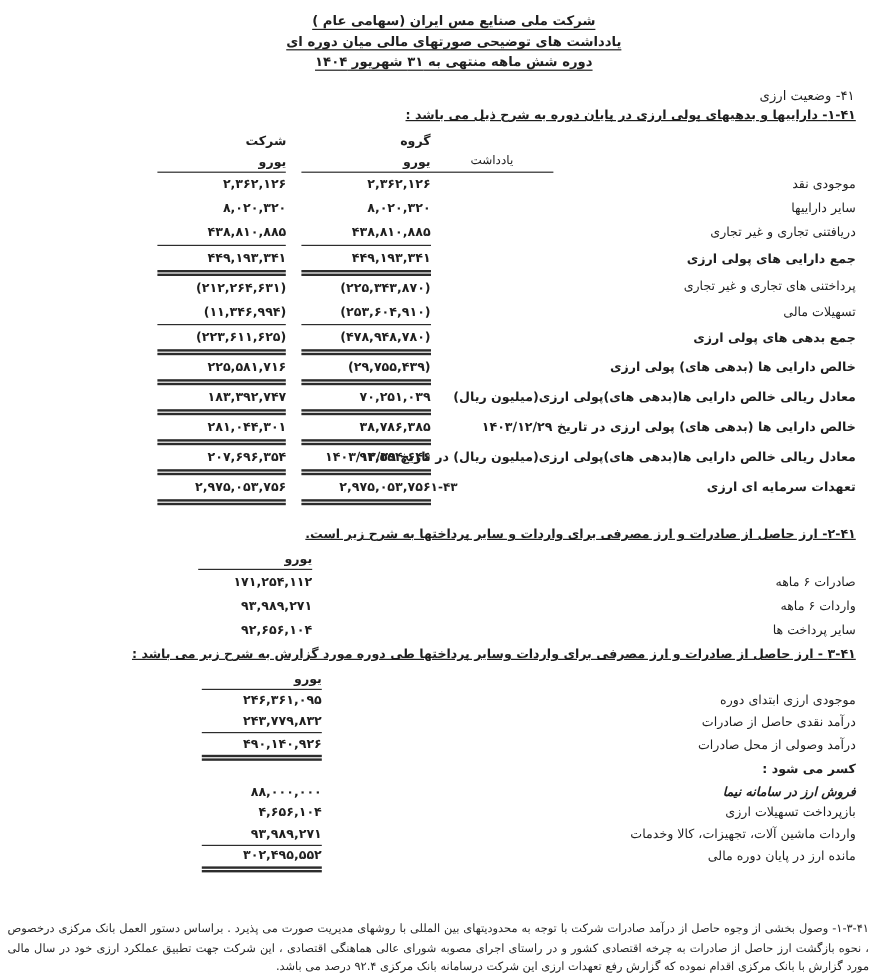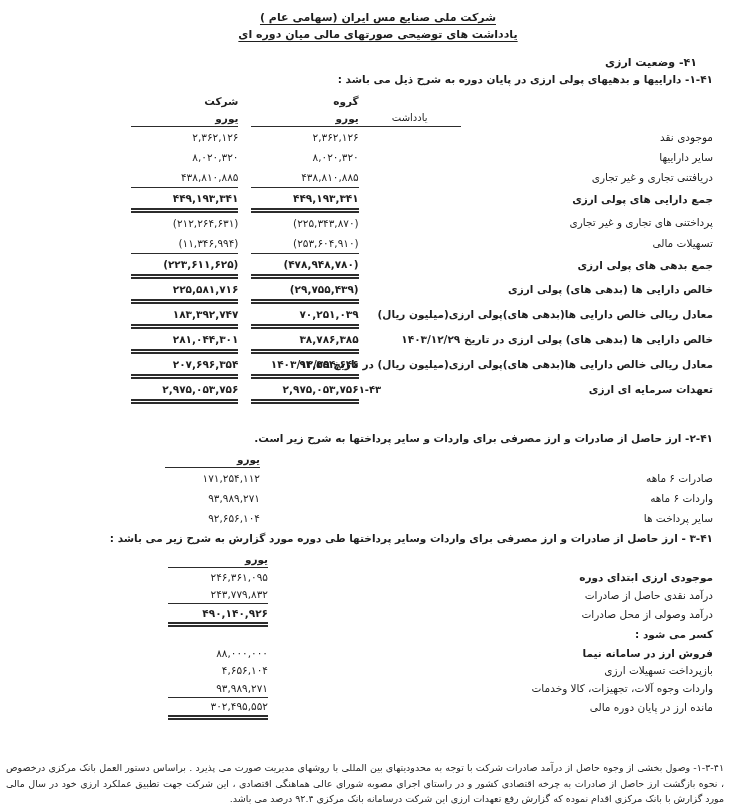--- a/index.html
+++ b/index.html
@@ -12,35 +12,35 @@
   .page { position:relative; width:732px; height:812px; background:#fff; overflow:hidden;padding-left:36px; }
 
   
   .doc-header { padding-top:9px; text-align:center; padding-left:24px; }
   .doc-header .hline {
     font-weight:bold; font-size:11px; line-height:17px;
     text-decoration:underline; text-underline-offset:3px;
   }
 
   
-  .sec-title  { margin:13px 35px 0 0; text-align:right; font-weight:bold; font-size:11px; }
-  .sub-title  { margin:4px 19px 0 0;  font-weight:bold; font-size:10.5px; }
+  .sec-title  { margin:13px 20px 0 0; text-align:right; font-weight:normal; font-size:11px; }
+  .sub-title  { margin:4px 19px 0 0;  font-weight:bold; font-size:10.5px;text-decoration:underline; }
 
   
   table { border-collapse:collapse; table-layout:fixed; }
   td { padding:0; vertical-align:middle; overflow:visible; }
   .t1 { width:582px; margin:7px 19px 0 auto; }
   .t2 { width:548px; margin:6px 19px 0 auto; }
   .t3 { width:545px; margin:6px 19px 0 auto; }
   .t1 td { height:20px; } .t1 .hrow td { height:17px; }
   .t2 td { height:20px; } .t2 .hrow td { height:17px; }
   .t3 td { height:17.5px; } .t3 .hrow td { height:17px; }
 
   .lbl    { text-align:right; white-space:nowrap; font-size:10.5px; }
-  .num    { direction:ltr; text-align:right; font-size:10.5px; padding-left:3px; }
+  .num    { direction:ltr; text-align:right; font-size:10.5px; padding-left:3px;font-weight:bold; }
   .note-c { text-align:left; font-size:10px; }
   .hdr    { font-weight:bold; font-size:10.5px; }
   .hdr-u  { border-bottom:1.5px solid #2c2c2c; }
   .note-hdr { text-align:center; font-size:10px; border-bottom:1px solid #2c2c2c; }
 
   .u1 { border-bottom:1.5px solid #2c2c2c; }
   .u2 { border-bottom:5px double #2c2c2c; }
   tr.bold td { font-weight:bold; }
 
   
@@ -51,20 +51,21 @@
   }
 </style>
 </head>
 <body>
 
 <div class="page">
 
   <div class="doc-header">
     <div class="hline">شرکت ملی صنایع مس ایران (سهامی عام )</div>
     <div class="hline">یادداشت های توضیحی صورتهای مالی میان دوره ای</div>
+    <div class="hline">دوره شش ماهه منتهی به ۳۱ شهریور ۱۴۰۴</div>
   </div>
 
   <div class="sec-title">۴۱- وضعیت ارزی</div>
   <div class="sub-title">۱-۴۱- داراییها و بدهیهای پولی ارزی در پایان دوره به شرح ذیل می باشد :</div>
 
   <table class="t1">
     <colgroup>
         <col style="width:235px">
         <col style="width:95px">
         <col style="width:100px">
@@ -166,21 +167,21 @@
     <tr class="bold">
       <td class="lbl">تعهدات سرمایه ای ارزی</td>
       <td class="note-c">۱-۴۳</td>
       <td class="num u2">۲,۹۷۵,۰۵۳,۷۵۶</td>
           <td></td>
       <td class="num u2">۲,۹۷۵,۰۵۳,۷۵۶</td>
     </tr>
   </tbody>
     </table>
 
-  <div class="sub-title" style="margin-top:28px;">۲-۴۱- ارز حاصل از صادرات و ارز مصرفی برای واردات و سایر پرداختها به شرح زیر است.</div>
+  <div class="sub-title" style="margin-top:18px;">۲-۴۱- ارز حاصل از صادرات و ارز مصرفی برای واردات و سایر پرداختها به شرح زیر است.</div>
 
   <table class="t2">
     <colgroup>
         <col style="width:330px">
         <col style="width:123px">
         <col style="width:95px">
       </colgroup>
     <tbody>
         <tr class="hrow">
       <td></td>
@@ -213,51 +214,51 @@
         <col style="width:125px">
         <col style="width:100px">
       </colgroup>
     <tbody>
         <tr class="hrow">
       <td></td>
           <td></td>
       <td class="hdr hdr-u">یورو</td>
     </tr>
     <tr>
-      <td class="lbl" style="font-weight:bold;">موجودی ارزی ابتدای دوره</td>
+      <td class="lbl" style="font-weight:normal;">موجودی ارزی ابتدای دوره</td>
           <td></td>
       <td class="num">۲۴۶,۳۶۱,۰۹۵</td>
     </tr>
     <tr>
       <td class="lbl">درآمد نقدی حاصل از صادرات</td>
           <td></td>
       <td class="num u1">۲۴۳,۷۷۹,۸۳۲</td>
     </tr>
     <tr>
       <td class="lbl">درآمد وصولی از محل صادرات</td>
           <td></td>
       <td class="num u2" style="font-weight:bold;">۴۹۰,۱۴۰,۹۲۶</td>
     </tr>
     <tr>
       <td class="lbl" style="font-weight:bold;">کسر می شود :</td>
           <td></td>
       <td class="num"></td>
     </tr>
     <tr>
-      <td class="lbl" style="font-weight:bold;">فروش ارز در سامانه نیما</td>
+      <td class="lbl" style="font-weight:bold;font-style:italic;">فروش ارز در سامانه نیما</td>
           <td></td>
       <td class="num">۸۸,۰۰۰,۰۰۰</td>
     </tr>
     <tr>
       <td class="lbl">بازپرداخت تسهیلات ارزی</td>
           <td></td>
       <td class="num">۴,۶۵۶,۱۰۴</td>
     </tr>
     <tr>
-      <td class="lbl">واردات وجوه آلات، تجهیزات، کالا وخدمات</td>
+      <td class="lbl">واردات ماشین آلات، تجهیزات، کالا وخدمات</td>
           <td></td>
       <td class="num u1">۹۳,۹۸۹,۲۷۱</td>
     </tr>
     <tr>
       <td class="lbl">مانده ارز در پایان دوره مالی</td>
           <td></td>
       <td class="num u2">۳۰۲,۴۹۵,۵۵۲</td>
     </tr>
   </tbody>
     </table>

